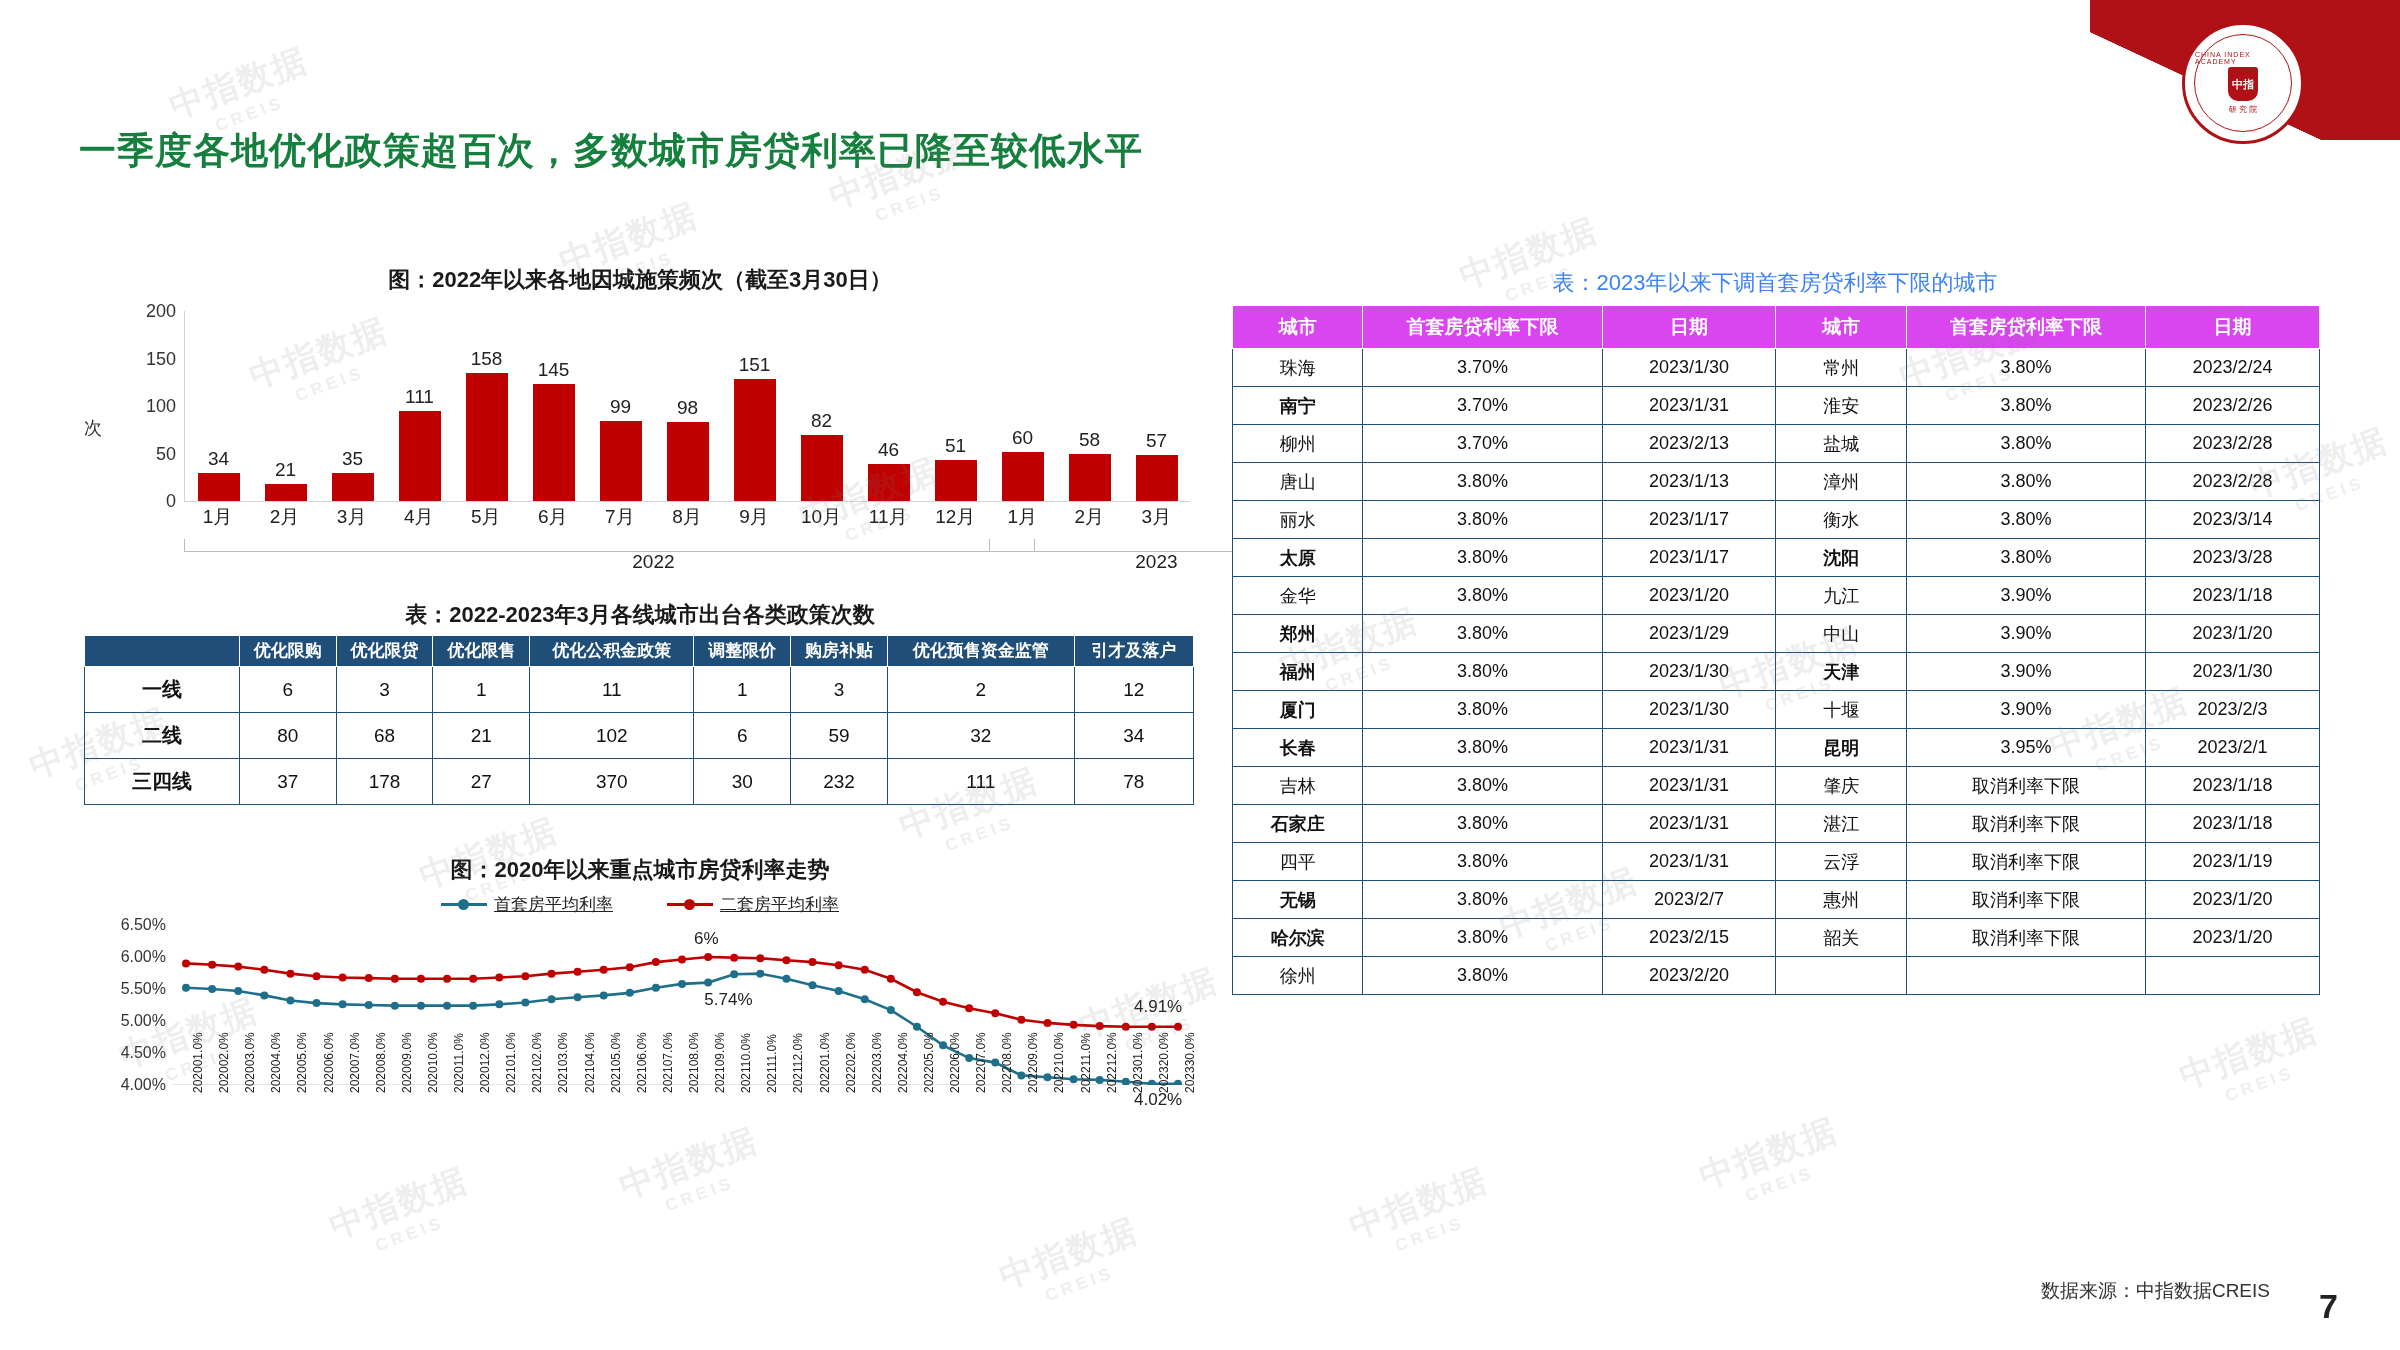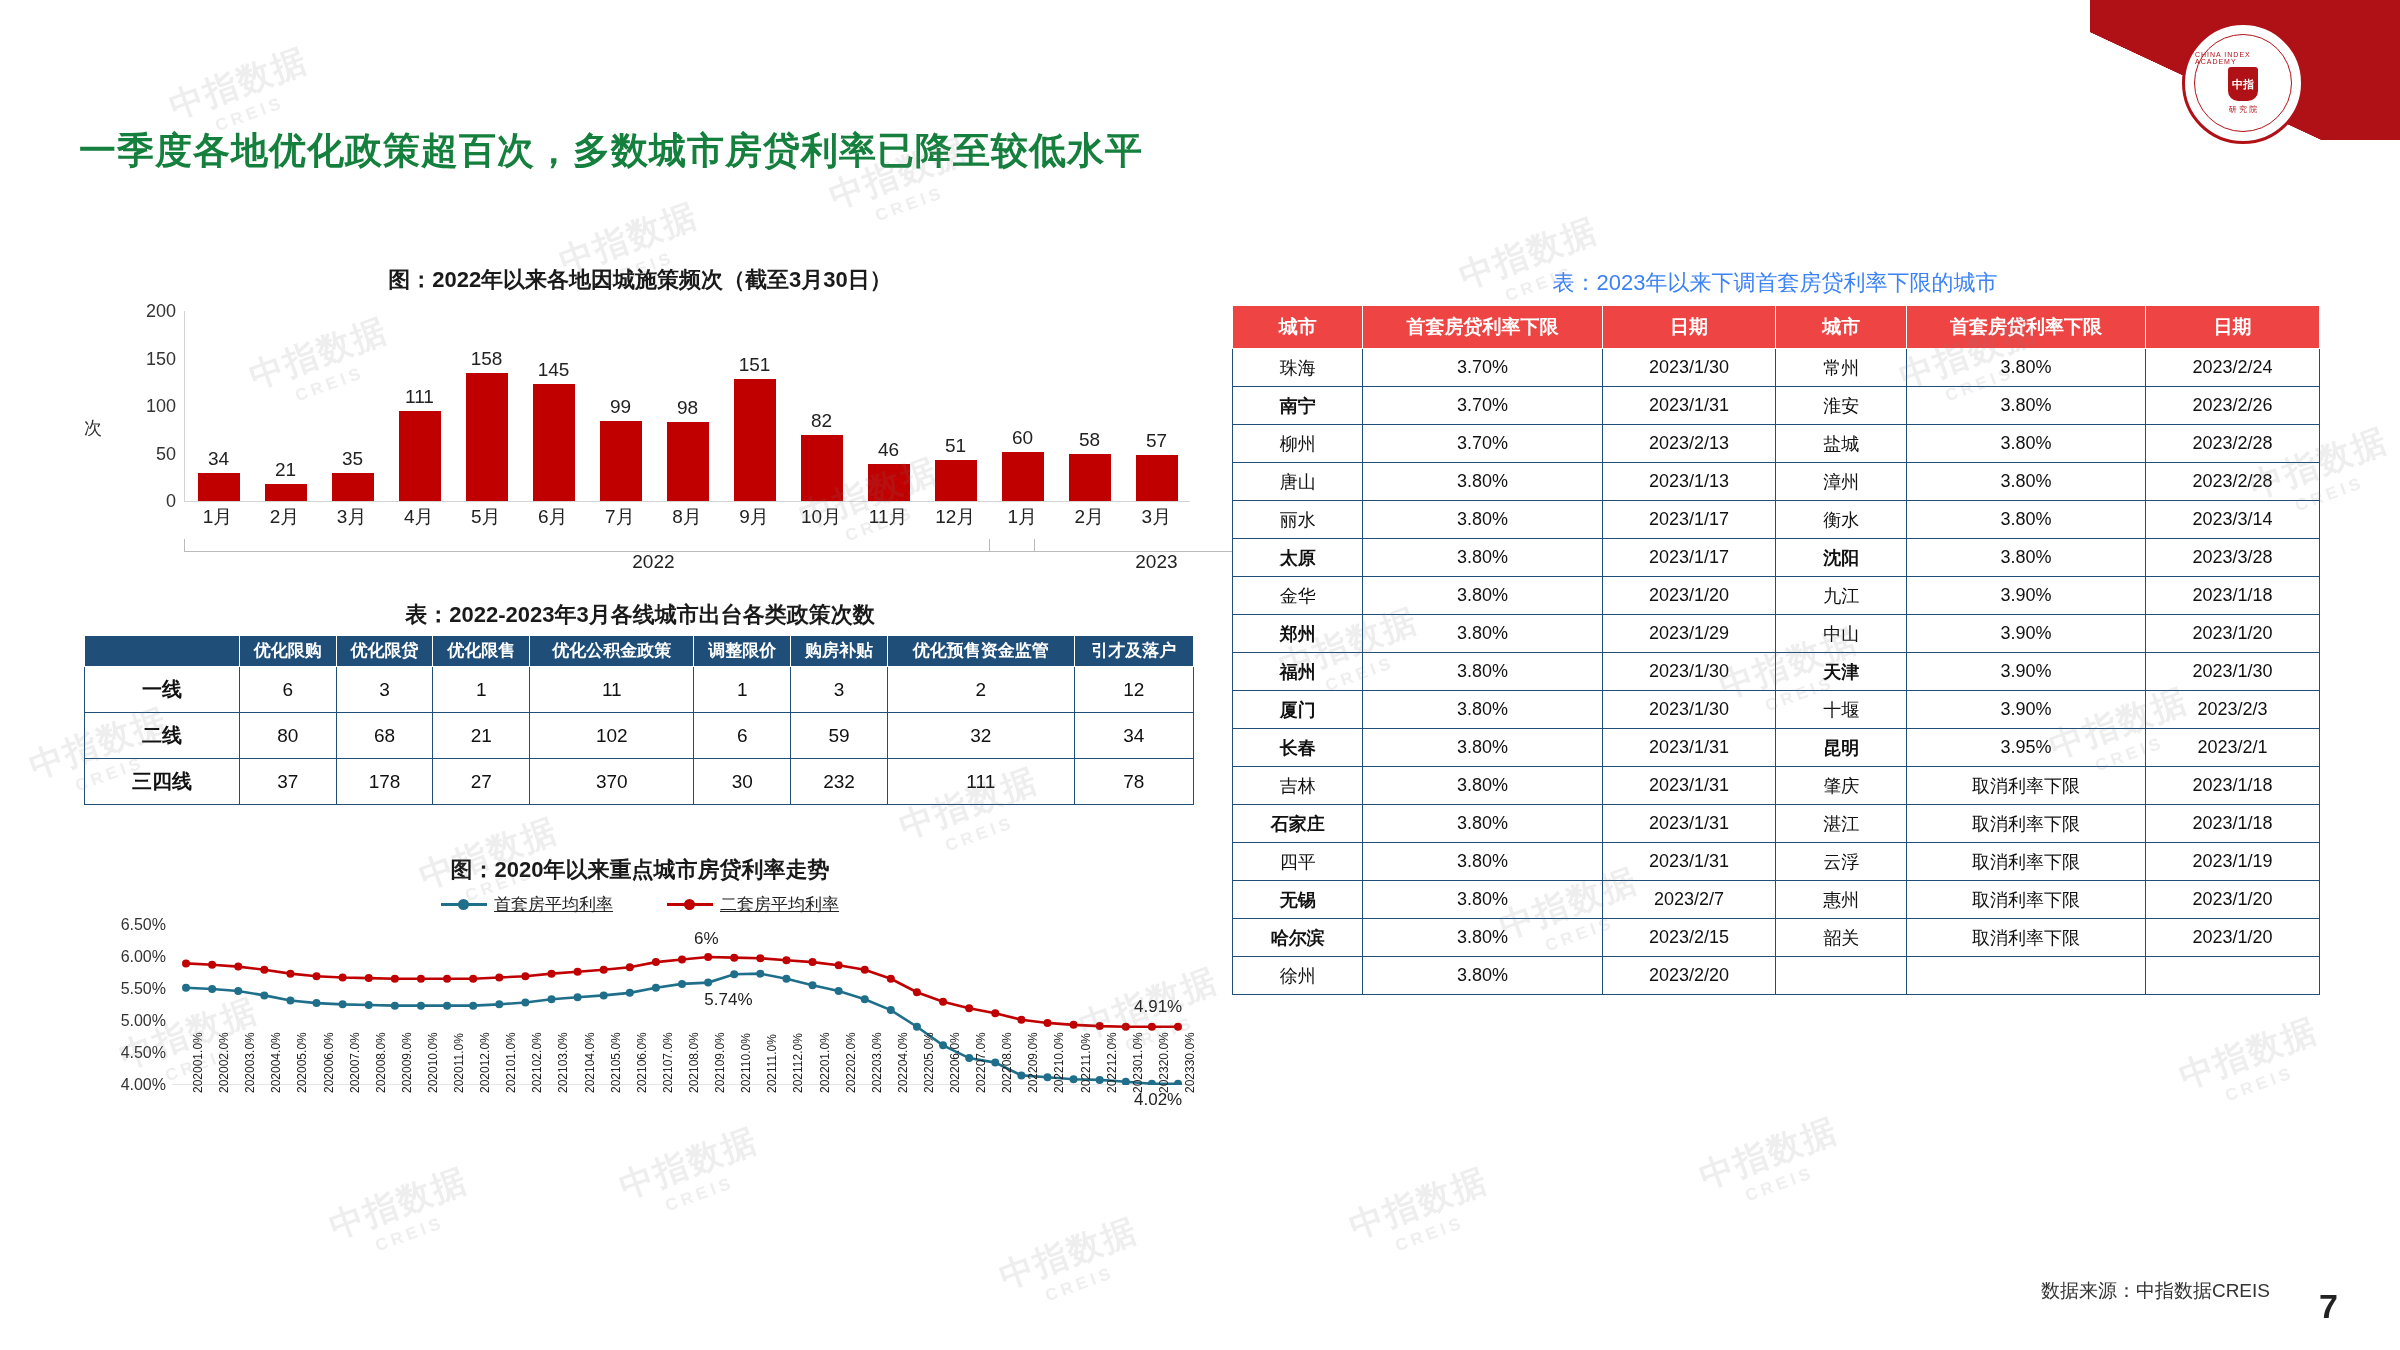--- a/index.html
+++ b/index.html
@@ -114,21 +114,21 @@
     transform-origin:left top;transform:rotate(-90deg);white-space:nowrap;
   }
   .ann{position:absolute;font-size:17px;color:#222;}
   
   .t2-title{
     position:absolute;left:1230px;top:268px;width:1090px;text-align:center;
     font-size:22px;font-weight:normal;color:#3b82f6;
   }
   .t2{position:absolute;left:1232px;top:305px;width:1088px;}
   .t2 th{
-    background:#ef4444;color:#fff;font-size:19px;font-weight:bold;
+    background:#d946ef;color:#fff;font-size:19px;font-weight:bold;
     border:1px solid #ffffff;padding:8px 2px;
   }
   .t2 td{
     border:1px solid #1f4e79;font-size:18px;text-align:center;padding:5px 2px;color:#111;background:#fff;
     height:27px;
   }
   .t2 td.b{font-weight:bold;}
   
   .source{
     position:absolute;right:130px;bottom:46px;font-size:19px;color:#333;

